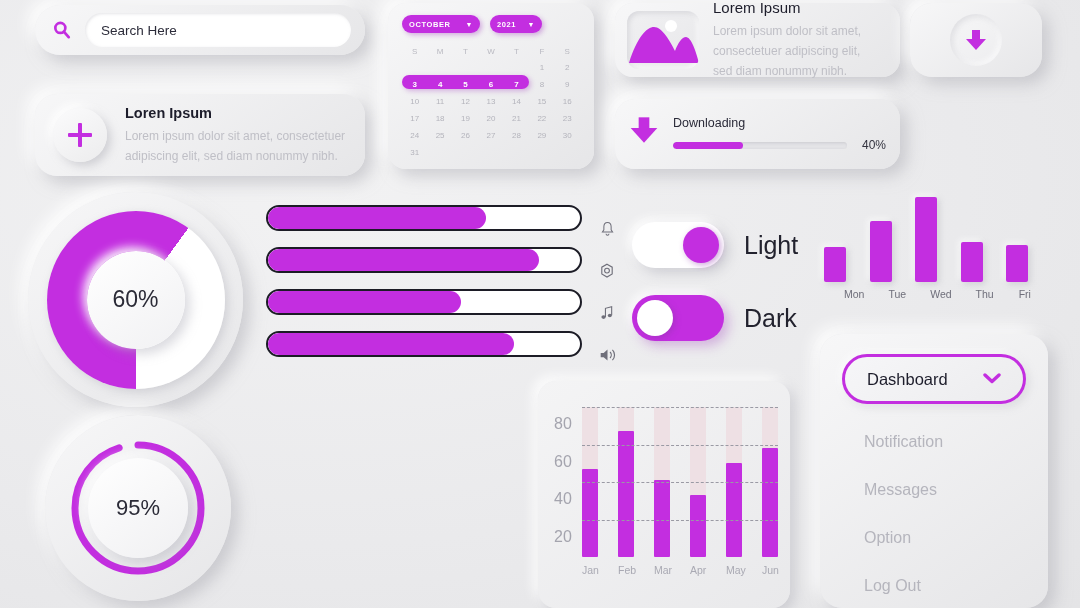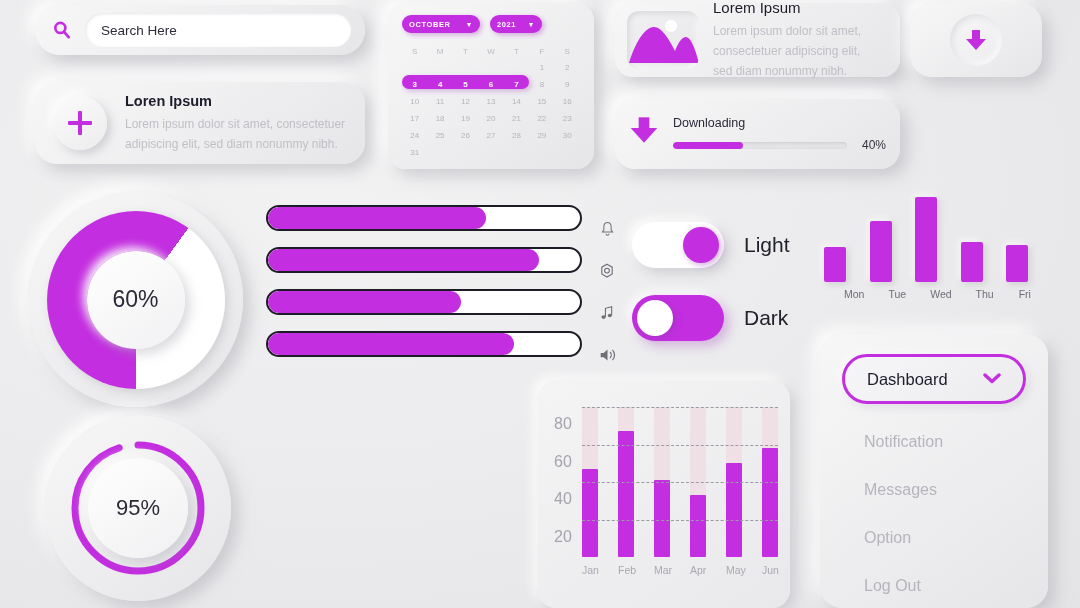--- a/index.html
+++ b/index.html
@@ -28,21 +28,21 @@
   #search-card { left: 35px; top: 5px; width: 330px; height: 50px; border-radius: 25px; display: flex; align-items: center; padding: 0 14px; }
   #search-icon { width: 26px; height: 26px; display: flex; align-items: center; justify-content: center; margin-right: 10px; }
   #search-field {
     flex: 1; height: 34px; border-radius: 17px; background: #fff;
     box-shadow: inset 1px 1px 3px rgba(180,180,188,.35);
     display: flex; align-items: center; padding-left: 16px;
     font-size: 13.5px; color: #2c2c3a;
   }
 
   
-  #plus-card { left: 35px; top: 82px; width: 330px; height: 82px; border-radius: 22px; display: flex; align-items: center; padding: 0 18px; }
+  #plus-card { left: 35px; top: 94px; width: 330px; height: 82px; border-radius: 22px; display: flex; align-items: center; padding: 0 18px; }
   #plus-circle { width: 54px; height: 54px; border-radius: 50%; flex: 0 0 54px;
     background: linear-gradient(145deg, #fbfbfc, #ececed);
     box-shadow: 4px 4px 9px rgba(176,176,184,.5), -4px -4px 9px rgba(255,255,255,.95);
     display: flex; align-items: center; justify-content: center; }
   .plus-glyph { position: relative; width: 24px; height: 24px; }
   .plus-glyph:before, .plus-glyph:after { content: ""; position: absolute; background: #c32ee0; border-radius: 1px; }
   .plus-glyph:before { left: 10px; top: 0; width: 4px; height: 24px; }
   .plus-glyph:after  { top: 10px; left: 0; height: 4px; width: 24px; }
   #plus-text { margin-left: 18px; }
   #plus-title { font-size: 14.5px; font-weight: bold; color: #1d1d2b; margin-bottom: 5px; }
@@ -123,21 +123,21 @@
 
   
   #toggle-light-row { left: 632px; top: 222px; display: flex; align-items: center; }
   #toggle-dark-row { left: 632px; top: 295px; display: flex; align-items: center; }
   .toggle { width: 92px; height: 46px; border-radius: 23px; position: relative; }
   .toggle-off { background: #fff; box-shadow: 5px 5px 12px rgba(176,176,186,.5), -4px -4px 10px rgba(255,255,255,.95); }
   .toggle-on { background: #c32ee0; box-shadow: 5px 5px 12px rgba(160,70,190,.35), -4px -4px 10px rgba(255,255,255,.85); }
   .knob { position: absolute; top: 5px; width: 36px; height: 36px; border-radius: 50%; }
   .knob-purple { right: 5px; background: #c32ee0; box-shadow: 2px 2px 6px rgba(150,60,180,.45); }
   .knob-white { left: 5px; background: #fff; box-shadow: 2px 2px 6px rgba(120,60,150,.35); }
-  .toggle-label { margin-left: 20px; font-size: 21px; color: #22222e; }
+  .toggle-label { margin-left: 20px; font-size: 25px; color: #22222e; }
 
   
   #week-chart { left: 820px; top: 190px; width: 212px; height: 112px; }
   #week-bars { display: flex; align-items: flex-end; justify-content: space-between; height: 92px; }
   .week-col { width: 30px; display: flex; flex-direction: column; align-items: center; }
   .week-bar { width: 22px; background: #c32ee0; border-radius: 2px;
     box-shadow: 2px 2px 6px rgba(170,170,180,.45), -2px -2px 6px rgba(255,255,255,.9); }
   #week-labels { display: flex; justify-content: space-between; margin-top: 6px; }
   .week-label { width: 30px; text-align: center; font-size: 10.5px; color: #6e6e7a; margin-left: 24px; }
 

